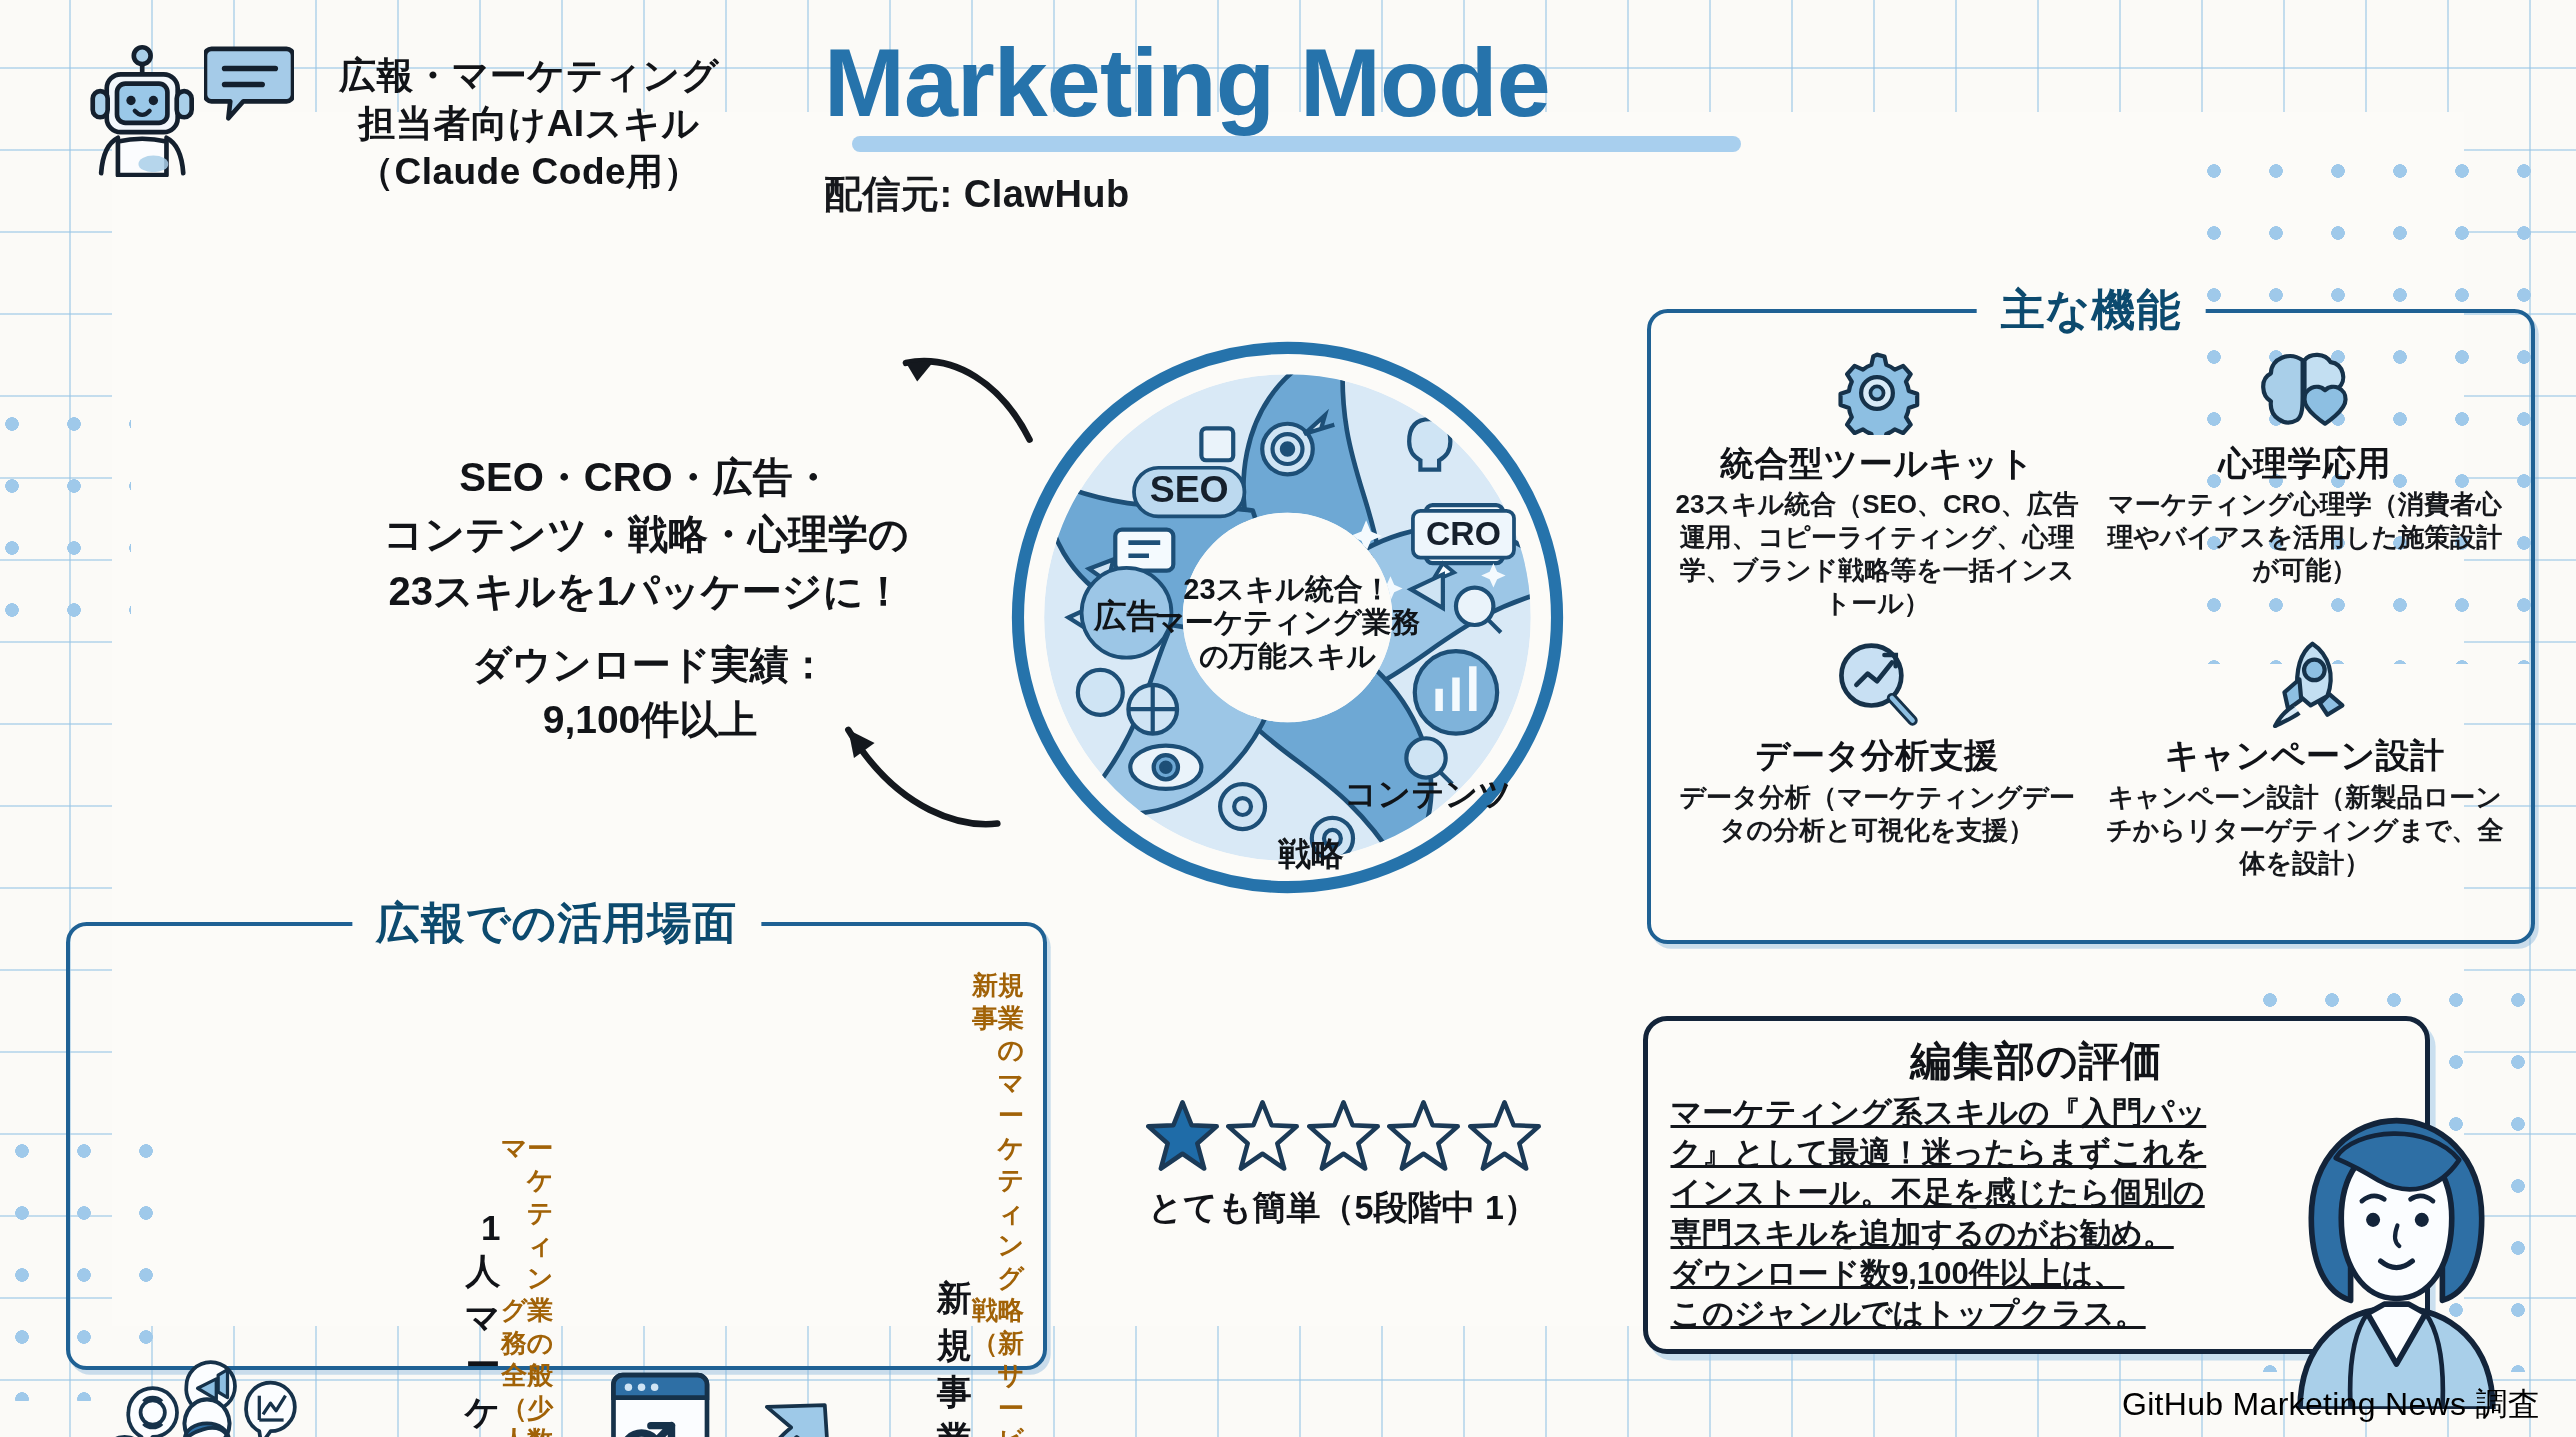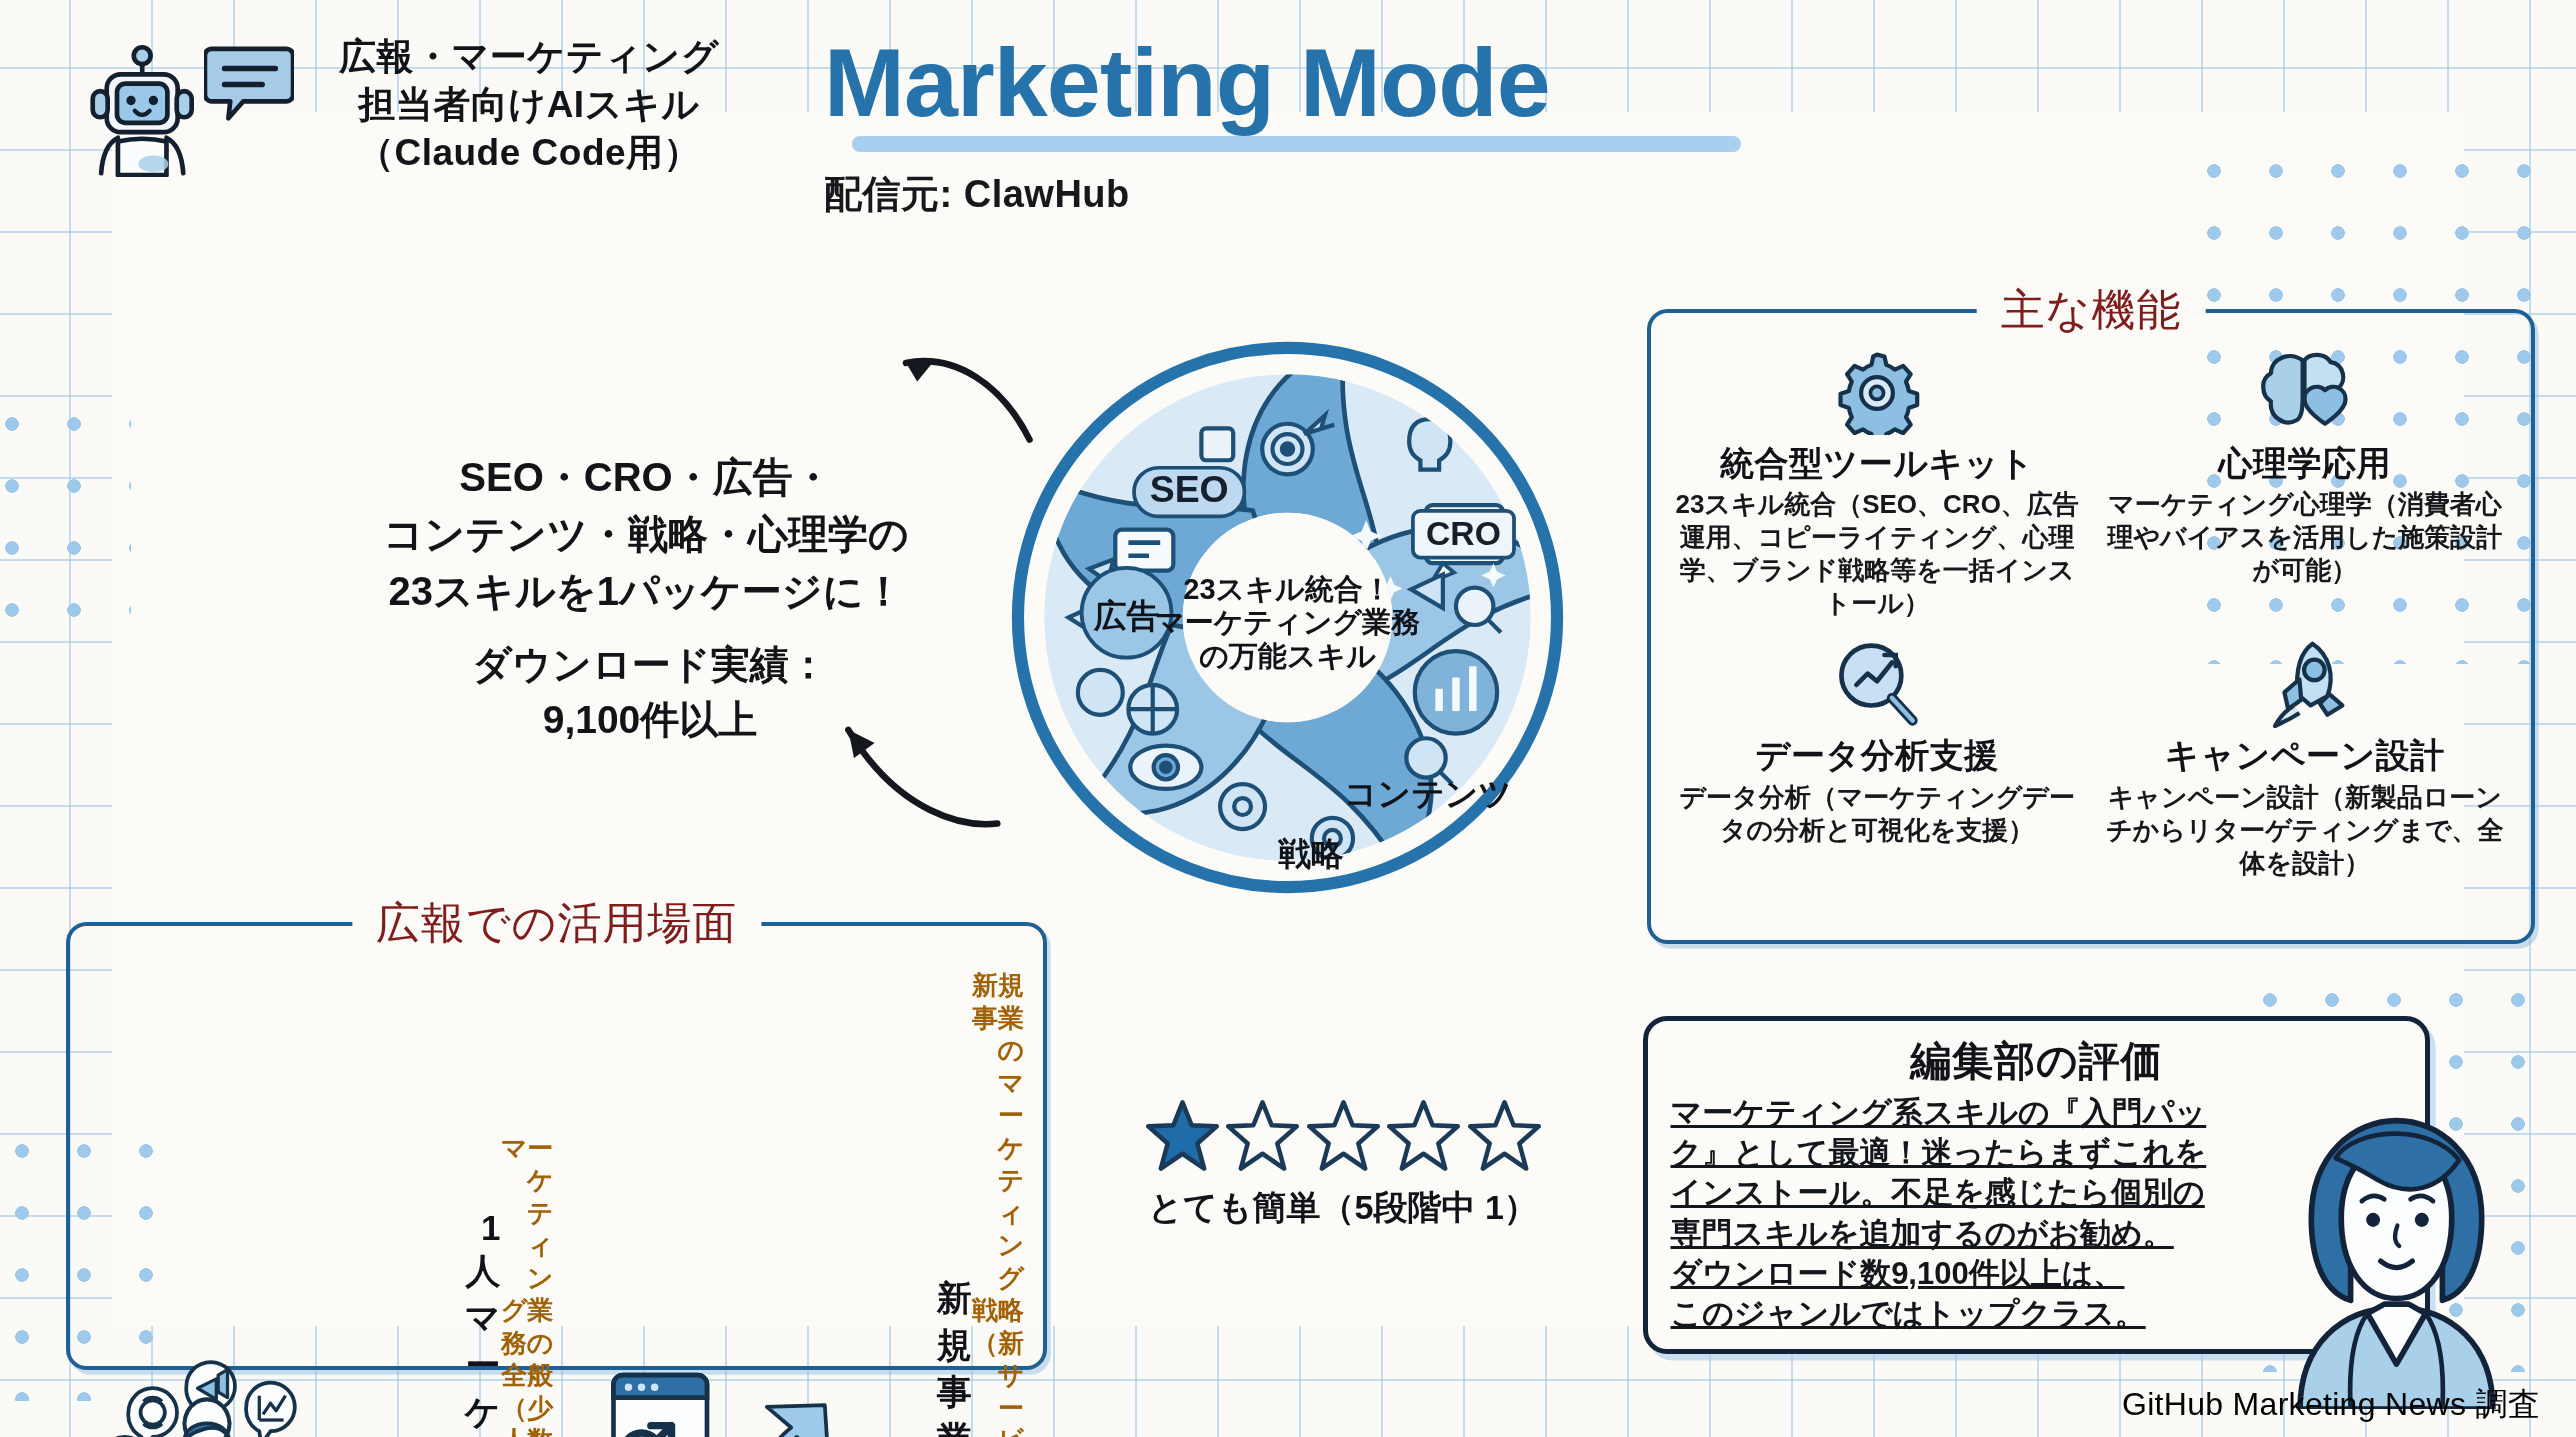--- a/index.html
+++ b/index.html
@@ -34,21 +34,21 @@
   #dots-lm{left:-19px;top:393px;width:150px;height:243px;}
 
   
   .abs{position:absolute;}
   .jp{font-family:"Liberation Sans","DejaVu Sans",sans-serif;font-weight:bold;}
 
   
   #hdr-robot{left:84px;top:37px;width:122px;height:140px;}
   #hdr-bubble{left:204px;top:43px;width:90px;height:81px;}
   #hdr-caption{
-    left:309px;top:33px;width:440px;
+    left:309px;top:52px;width:440px;
     font-size:37px;line-height:1.30;font-weight:bold;letter-spacing:0.5px;
     color:#121418;text-align:center;
   }
   #title-wrap{left:824px;top:32px;width:945px;text-align:left;}
   #main-title{
     font-size:97px;font-weight:bold;color:#2673ab;letter-spacing:-0.9px;
     line-height:1.05;white-space:nowrap;
   }
   #title-underline{
     margin:1.9px auto 0;width:889px;height:16px;border-radius:9.4px;
@@ -74,21 +74,21 @@
   #circle-wrap{left:988px;top:318px;width:599px;height:599px;}
 
   
   .panel{
     border:4.7px solid #1f6194;border-radius:20.6px;background:transparent;
     box-shadow:3.7px 4.7px 0 rgba(140,185,220,.45);
   }
   .panel-title{
     position:absolute;top:-32px;left:50%;transform:translateX(-50%);
     background:#fcfbf8;padding:0 24px;white-space:nowrap;
-    font-size:44px;font-weight:normal;color:#7f1d1d;letter-spacing:0.9px;
+    font-size:44px;font-weight:bold;color:#0c4a6e;letter-spacing:0.9px;
   }
   #panel-features{left:1647px;top:309px;width:880px;height:627px;}
   #panel-usecases{left:66px;top:922px;width:973px;height:440px;}
 
   .feat-grid{
     position:absolute;inset:32px 17px 13px 17px;
     display:grid;grid-template-columns:1fr 1fr;grid-template-rows:1fr 1fr;
     gap:3.7px 9.4px;
   }
   .feat{display:flex;flex-direction:column;align-items:center;text-align:center;}

